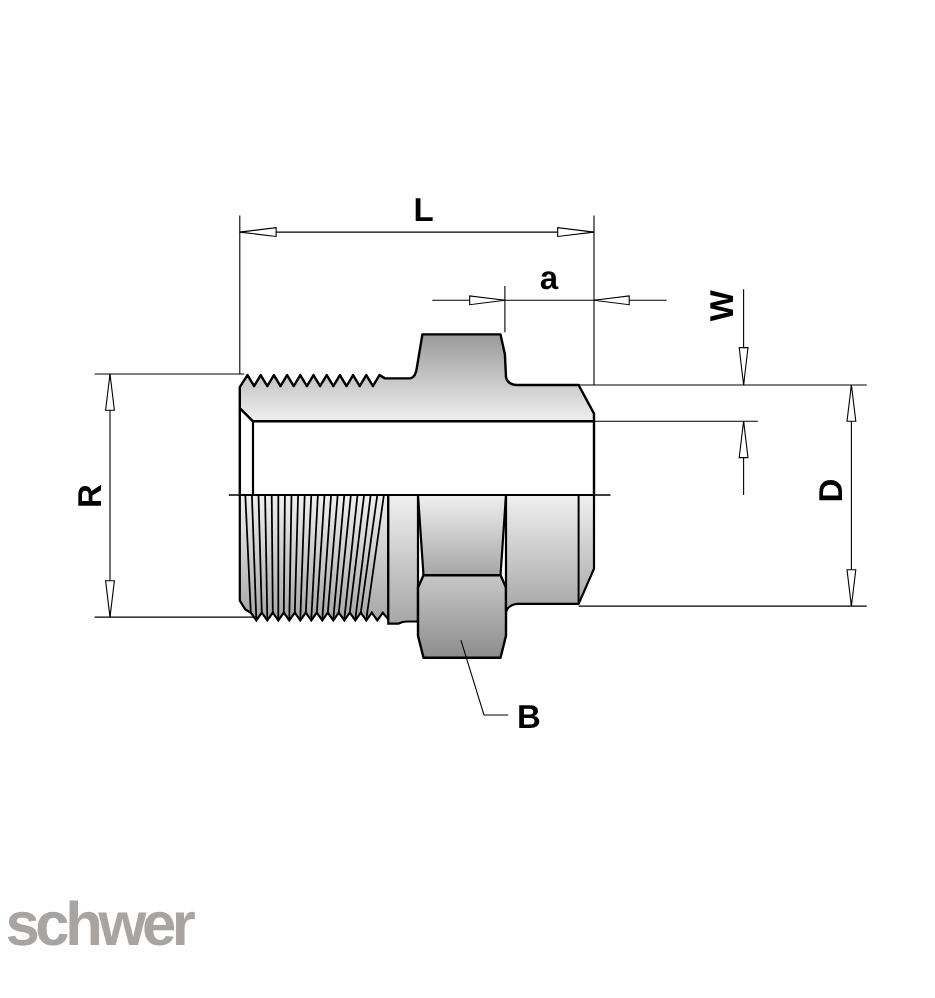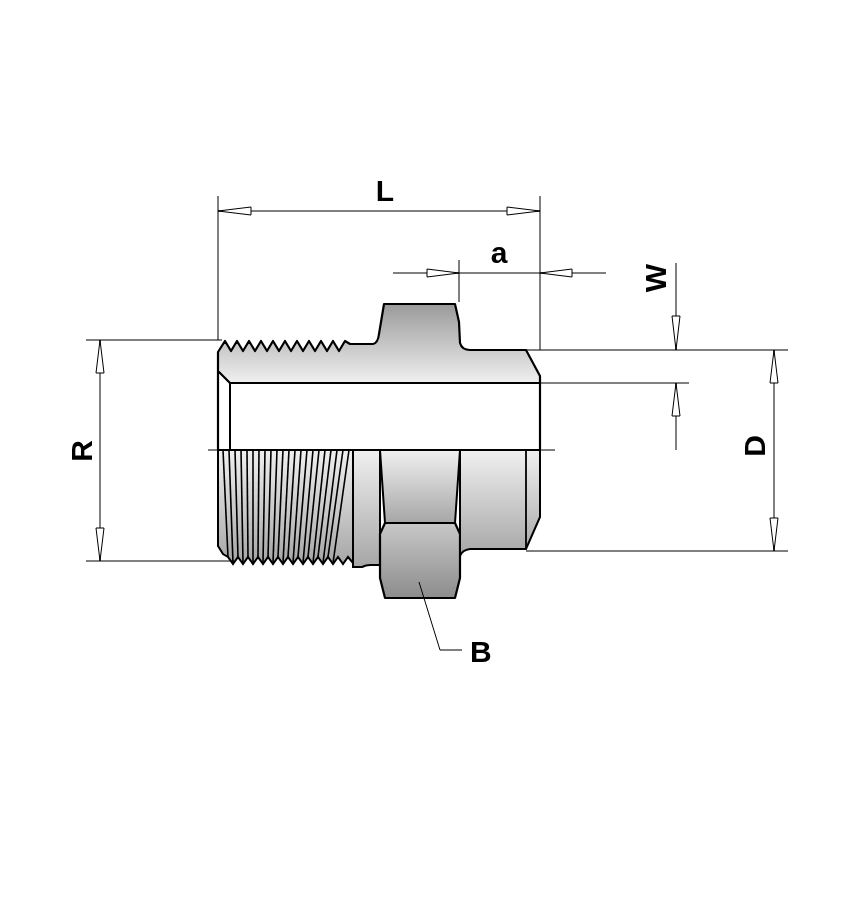--- a/index.html
+++ b/index.html
@@ -122,13 +122,14 @@
   </g>
   <text class="dim-label" transform="translate(92,451) rotate(-90)" text-anchor="middle">R</text>
 
   <g stroke="#000" stroke-width="1" fill="none">
     <polyline points="419,582 440,650 462,650"></polyline>
   </g>
   <text class="dim-label" x="470" y="662">B</text>
 </svg>
 
 <div class="logo">
+  <span class="brand">schwer</span>
 </div>
 
 </body></html>

